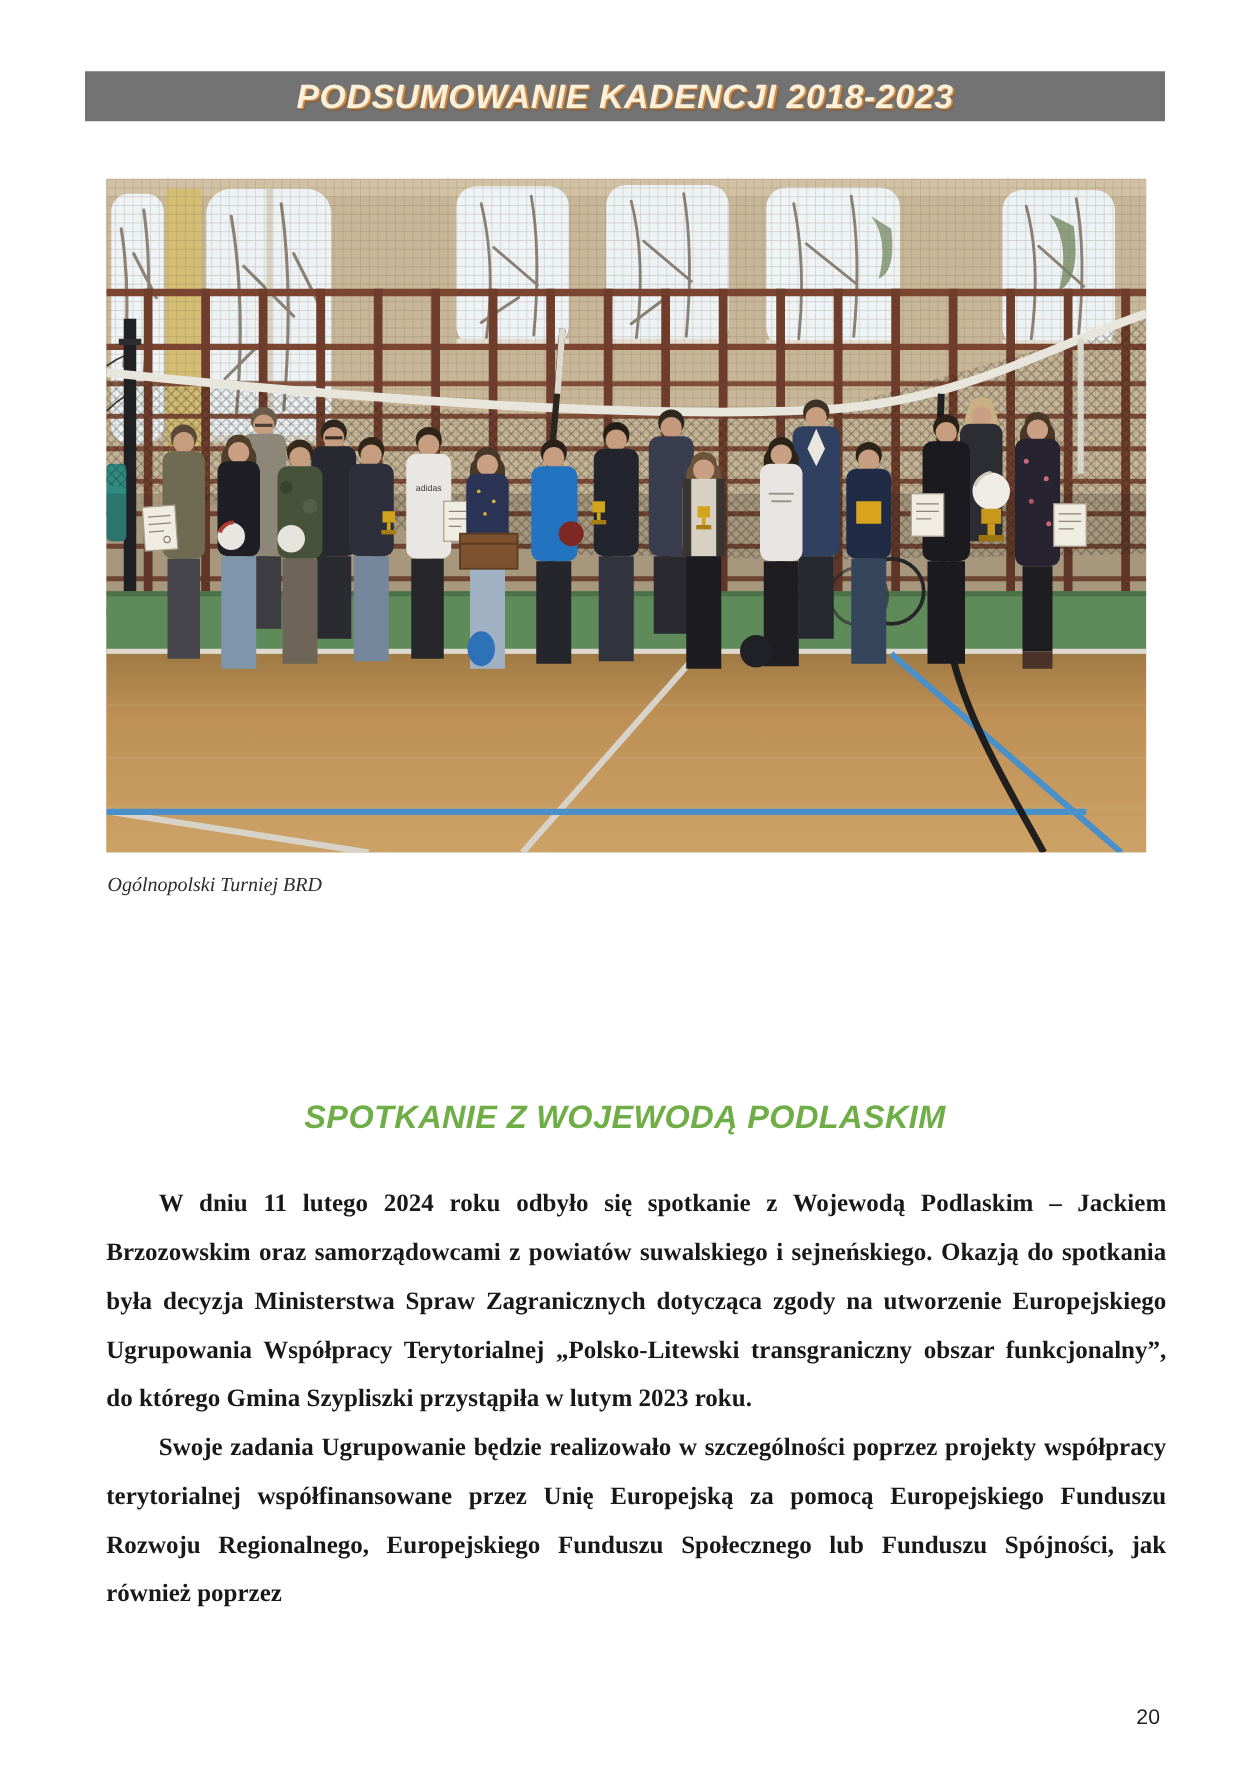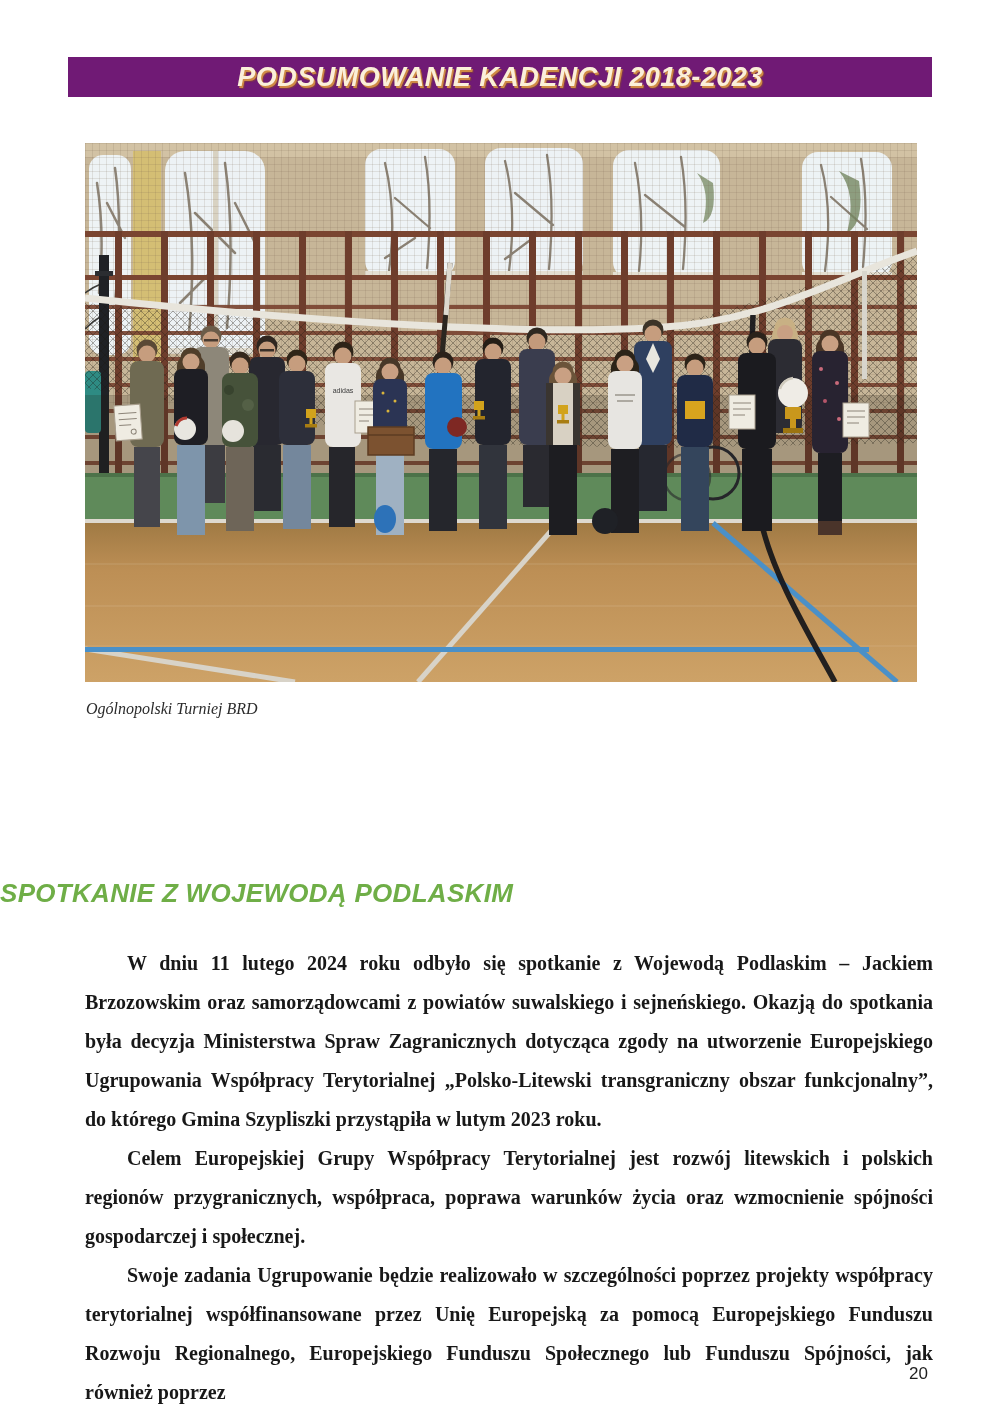--- a/index.html
+++ b/index.html
@@ -2,39 +2,39 @@
 <html><head>
 <meta charset="utf-8">
 <style>
   html,body{margin:0;padding:0;}
   body{
     width:1000px;height:1415px;position:relative;background:#ffffff;
     font-family:"Liberation Serif",serif;overflow:hidden;
   }
   .banner{
     position:absolute;left:68px;top:57px;width:864px;height:40px;
-    background:#701a75;text-align:center;
+    background:#737373;text-align:center;
   }
   .banner-text{
     display:inline-block;line-height:40px;
     font-family:"Liberation Sans",sans-serif;
     font-style:italic;font-weight:bold;font-size:27px;letter-spacing:.5px;
     color:#fbf0d9;
     text-shadow:1.5px 1.5px 0 #cf8a45,2.5px 2.5px 1px rgba(140,85,30,.45);
   }
   .photo-frame{
     position:absolute;left:85px;top:143px;width:832px;height:539px;
     overflow:hidden;background:#c7b698;
   }
   .caption{
     position:absolute;left:86px;top:700px;
     font-style:italic;font-size:16px;color:#2b2b2b;
   }
   .heading{
-    position:absolute;left:0;right:0;top:878px;text-align:left;
+    position:absolute;left:0;right:0;top:878px;text-align:center;
     font-family:"Liberation Sans",sans-serif;
     font-style:italic;font-weight:bold;font-size:26px;color:#6fae47;
     letter-spacing:.3px;
   }
   .body-text{
     position:absolute;left:85px;top:944px;width:848px;
     font-size:20px;line-height:39px;color:#181818;text-align:justify;font-weight:bold;
   }
   .body-text p{margin:0;text-indent:42px;}
   .page-number{
@@ -377,17 +377,16 @@
   </g>
 </svg>
 </div>
 
 <div class="caption">Ogólnopolski Turniej BRD</div>
 
 <div class="heading">SPOTKANIE Z WOJEWODĄ PODLASKIM</div>
 
 <div class="body-text">
   <p>W dniu 11 lutego 2024 roku odbyło się spotkanie z Wojewodą Podlaskim – Jackiem Brzozowskim oraz samorządowcami z powiatów suwalskiego i sejneńskiego. Okazją do spotkania była decyzja Ministerstwa Spraw Zagranicznych dotycząca zgody na utworzenie Europejskiego Ugrupowania Współpracy Terytorialnej „Polsko-Litewski transgraniczny obszar funkcjonalny”, do którego Gmina Szypliszki przystąpiła w lutym 2023 roku.</p>
-  <p>Celem Europejskiej Grupy Współpracy Terytorialnej jest rozwój litewskich i polskich regionów przygranicznych, współpraca, poprawa warunków życia oraz wzmocnienie spójności gospodarczej i społecznej.</p>
   <p>Swoje zadania Ugrupowanie będzie realizowało w szczególności poprzez projekty współpracy terytorialnej współfinansowane przez Unię Europejską za pomocą Europejskiego Funduszu Rozwoju Regionalnego, Europejskiego Funduszu Społecznego lub Funduszu Spójności, jak również poprzez</p>
 </div>
 
 <div class="page-number">20</div>
 
 </body></html>

